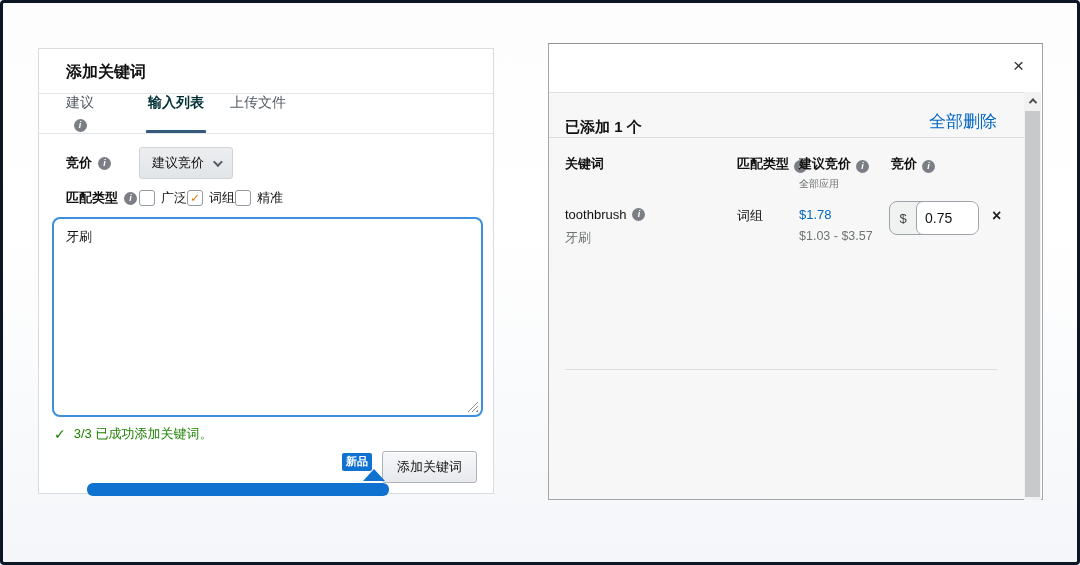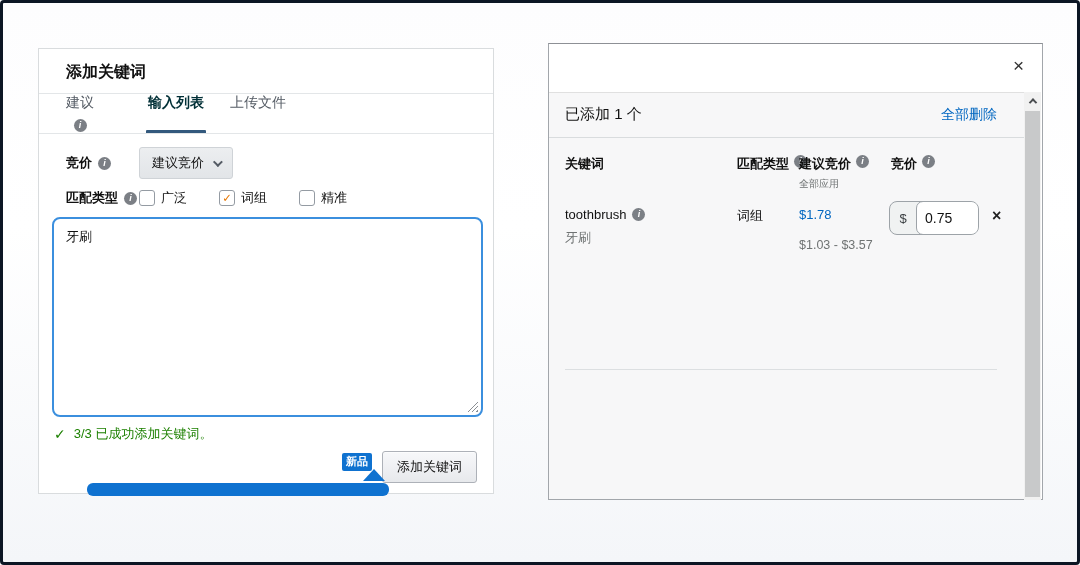--- a/index.html
+++ b/index.html
@@ -41,21 +41,21 @@
     display:inline-flex; align-items:center; gap:9px;
     background:linear-gradient(180deg,#eceef0,#e2e5e8);
     border:1px solid #cfd3d7; border-radius:3px;
     padding:6px 12px; font-size:13px; color:#111; cursor:pointer;
     font-family:inherit;
   }
   .caret{ width:7px; height:7px; border-right:2px solid #545b64; border-bottom:2px solid #545b64; transform:rotate(45deg) translateY(-2px); }
 
   .match-row{ position:absolute; left:27px; top:140px; width:420px; display:flex; align-items:center; }
   .match-row .form-label{ width:73px; }
-  .cb-group{ display:flex; align-items:flex-end; gap:32px;font-family:Liberation Mono, monospace; }
+  .cb-group{ display:flex; align-items:flex-end; gap:0;font-family:Liberation Mono, monospace; }
   .cb{ display:inline-flex; align-items:center; gap:6px; font-size:13px; color:#111; cursor:pointer; }
   .cb-box{
     width:16px; height:16px; border:1px solid #949ba3; border-radius:3px; background:#fff;
     display:inline-flex; align-items:center; justify-content:center;
     font-size:13px; font-weight:bold; color:transparent; line-height:1;
   }
   .cb.checked .cb-box{ color:var(--check-orange,#e77600); border-color:#949ba3; }
 
   .kw-textarea{
     position:absolute; left:13px; top:168px; width:431px; height:200px;
@@ -115,39 +115,39 @@
     background:none; border:none; cursor:pointer; line-height:1; font-family:inherit;
   }
   .scroll-area{
     position:absolute; left:0; top:48px; width:476px; height:407px;
     background:#f7f7f8; border-top:1px solid #e0e0e0;
   }
   .section-head{
     position:absolute; left:16px; top:12px; width:432px;
     display:flex; justify-content:space-between; align-items:center;
   }
-  .section-head .count{ font-size:15px; font-weight:normal; color:#111; }
-  .delete-all{ font-size:14px; color:var(--link-blue,#0066c0); text-decoration:none; cursor:pointer; }
+  .section-head .count{ font-size:15px; font-weight:bold; color:#111;margin-top:13px; }
+  .delete-all{ font-size:17px; color:var(--link-blue,#0066c0); text-decoration:none; cursor:pointer; }
   .head-divider{ position:absolute; left:0; top:44px; width:100%; height:1px; background:#d9dcde; }
 
   .col-heads{ position:absolute; left:0; top:62px; width:100%; font-size:13px; font-weight:bold; color:#111; }
-  .col{ position:absolute; display:inline-flex; align-items:flex-start; gap:5px; white-space:nowrap; }
+  .col{ position:absolute; display:inline-flex; align-items:flex-end; gap:5px; white-space:nowrap; }
   .col-kw{ left:16px; }
   .col-match{ left:188px; }
   .col-sugg{ left:250px; }
   .col-bid{ left:342px; }
   .apply-all{ position:absolute; left:250px; top:22px; font-size:10px; font-weight:normal; color:#6f7373; cursor:pointer; }
 
   .kw-row{ position:absolute; left:0; top:108px; width:100%; font-size:13px; }
   .cell{ position:absolute; white-space:nowrap; }
   .cell-kw{ left:16px; top:6px; display:inline-flex; align-items:center; gap:6px; color:#111; }
   .cell-kw-sub{ left:16px; top:28px; color:#6f7373; }
   .cell-match{ left:188px; top:6px; color:#111; }
   .cell-sugg{ left:250px; top:6px; color:var(--link-blue,#0066c0); cursor:pointer; }
-  .cell-range{ left:250px; top:37px; color:#6f7373; font-size:12.5px; }
+  .cell-range{ left:250px; top:28px; color:#6f7373; font-size:12.5px; }
   .bid-input-group{
     position:absolute; left:340px; top:0; width:90px; height:34px;
     border:1px solid #9da3a8; border-radius:8px; background:#f0f2f2;
     display:flex; align-items:stretch; overflow:hidden;
   }
   .bid-prefix{ width:26px; display:flex; align-items:center; justify-content:center; font-size:13px; color:#3a3f42; }
   .bid-input{
     flex:1; border:1px solid #9da3a8; border-radius:7px; margin:-1px -1px -1px 0;
     font-size:14px; color:#111; padding:12px 8px; outline:none; background:#fff; font-family:inherit; min-width:0;
   }

